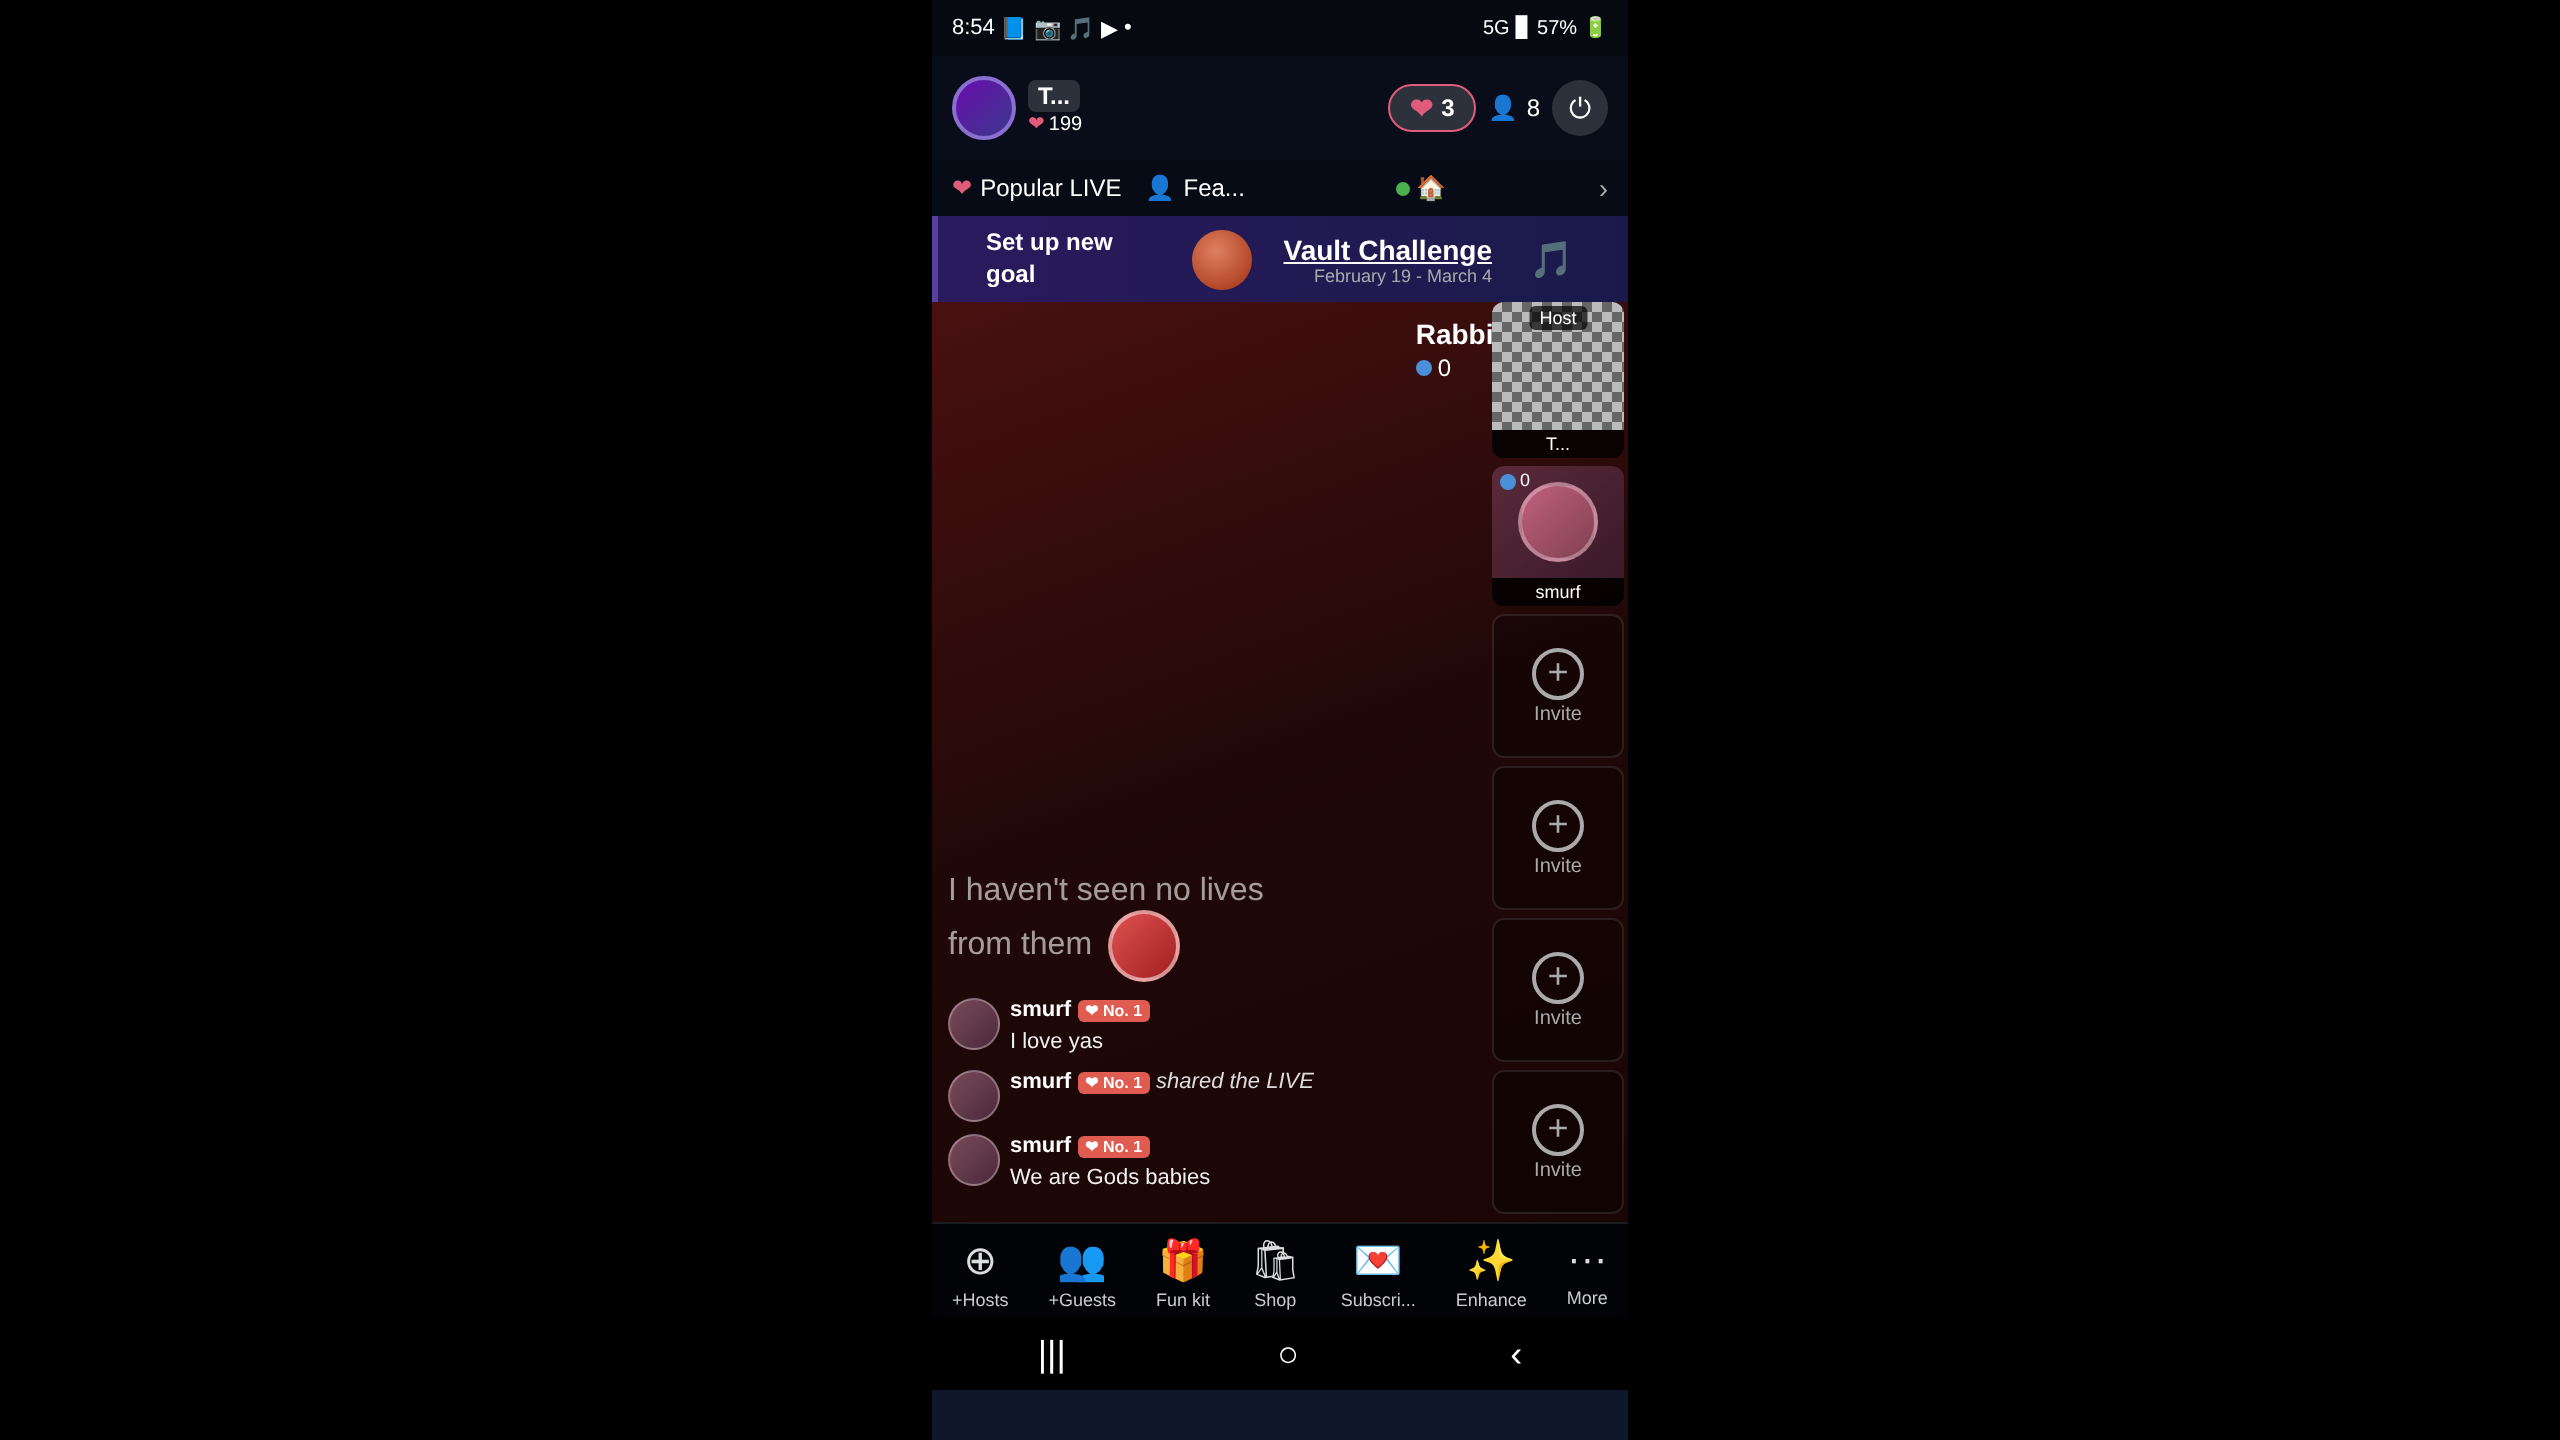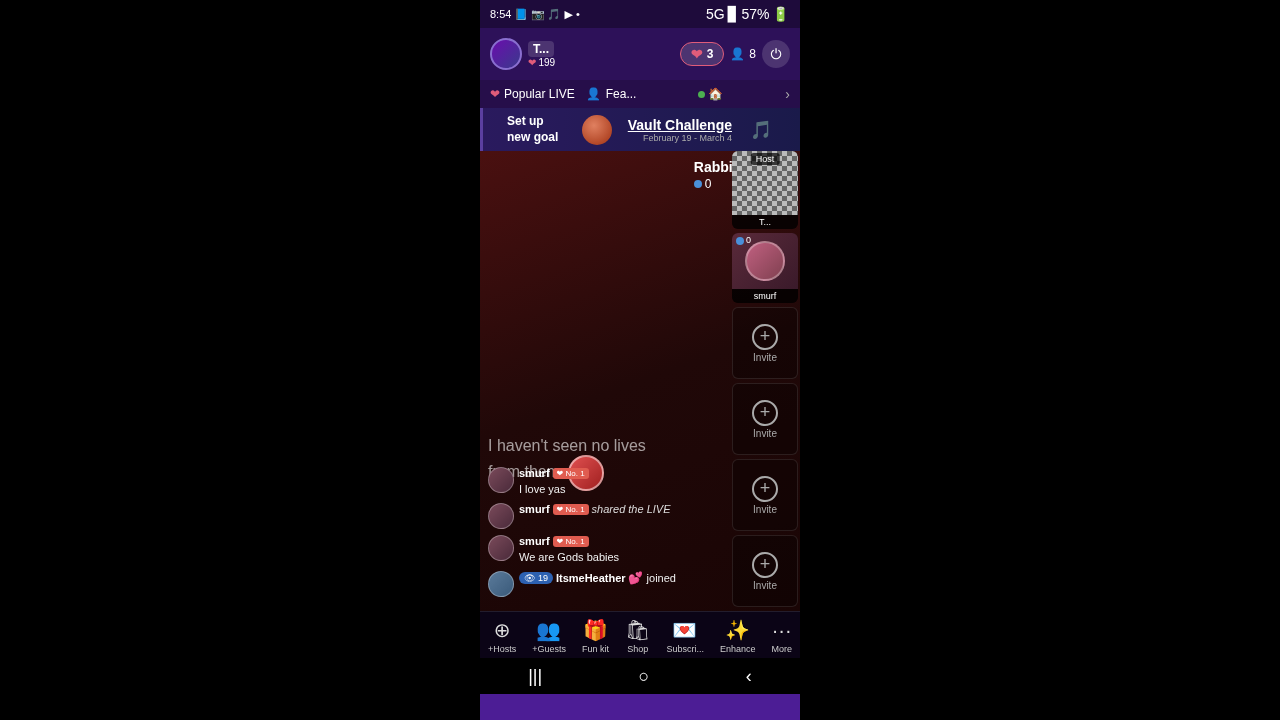--- a/index.html
+++ b/index.html
@@ -7,42 +7,42 @@
       width: 1280px;
       height: 720px;
       background: #000;
       display: flex;
       justify-content: center;
       align-items: center;
       font-family: -apple-system, BlinkMacSystemFont, 'Segoe UI', sans-serif;
       overflow: hidden;
     }
     .phone-wrapper {
-      width: 320px;
+      width: 348px;
       height: 720px;
       position: relative;
-      background: #4c1d95;
+      background: #0f172a;
       overflow: hidden;
     }
     
     .status-bar {
       width: 100%;
       height: 28px;
       background: rgba(0,0,0,0.6);
       display: flex;
       align-items: center;
       justify-content: space-between;
       padding: 0 10px;
       font-size: 11px;
       color: #fff;
       position: relative;
       z-index: 10;
     }
     .status-bar-left { display: flex; align-items: center; gap: 3px; }
-    .status-bar-right { display: flex; align-items: center; gap: 3px; font-size: 14px; text-align: center; }
+    .status-bar-right { display: flex; align-items: center; gap: 3px; font-size: 10px; text-align: center; }
 
     
     .top-bar {
       width: 100%;
       height: 52px;
       background: rgba(0,0,0,0.4);
       display: flex;
       align-items: center;
       padding: 0 10px;
       gap: 6px;
@@ -339,21 +339,21 @@
       gap: 3px;
       flex-wrap: wrap;
     }
     .chat-username { color: #fff; font-size: 11px; font-weight: 700; }
     .badge-no1 {
       background: #e05c50;
       color: #fff;
       font-size: 8px;
       padding: 1px 4px;
       border-radius: 3px;
-      font-weight: 400;
+      font-weight: 700;
     }
     .chat-text { color: #f0f0f0; font-size: 11px; }
     .chat-action { color: #ddd; font-size: 11px; font-style: italic; }
     .joined-text { color: #f0f0f0; font-size: 11px; }
     .emoji { font-size: 12px; }
     .prev-msg {
       position: absolute;
       bottom: 120px;
       left: 8px;
       right: 68px;
@@ -583,31 +583,20 @@
         <div class="chat-avatar"></div>
         <div class="chat-content">
           <div class="chat-user-row">
             <span class="chat-username">smurf</span>
             <span class="badge-no1">❤ No. 1</span>
           </div>
           <span class="chat-text">We are Gods babies</span>
         </div>
       </div>
 
-      <div class="chat-msg">
-        <div class="chat-avatar" style="background:linear-gradient(135deg,#5a7a9a,#3a5a7a);"></div>
-        <div class="chat-content">
-          <div class="chat-user-row">
-            <span class="viewers-badge-small">👁 19</span>
-            <span class="chat-username">ItsmeHeather</span>
-            <span class="emoji">💕</span>
-            <span class="joined-text">joined</span>
-          </div>
-        </div>
-      </div>
     </div>
   </div>
 
   <div class="bottom-toolbar">
     <div class="toolbar-item">
       <span class="toolbar-icon">⊕</span>
       <span>+Hosts</span>
     </div>
     <div class="toolbar-item">
       <span class="toolbar-icon-guests">👥</span>

